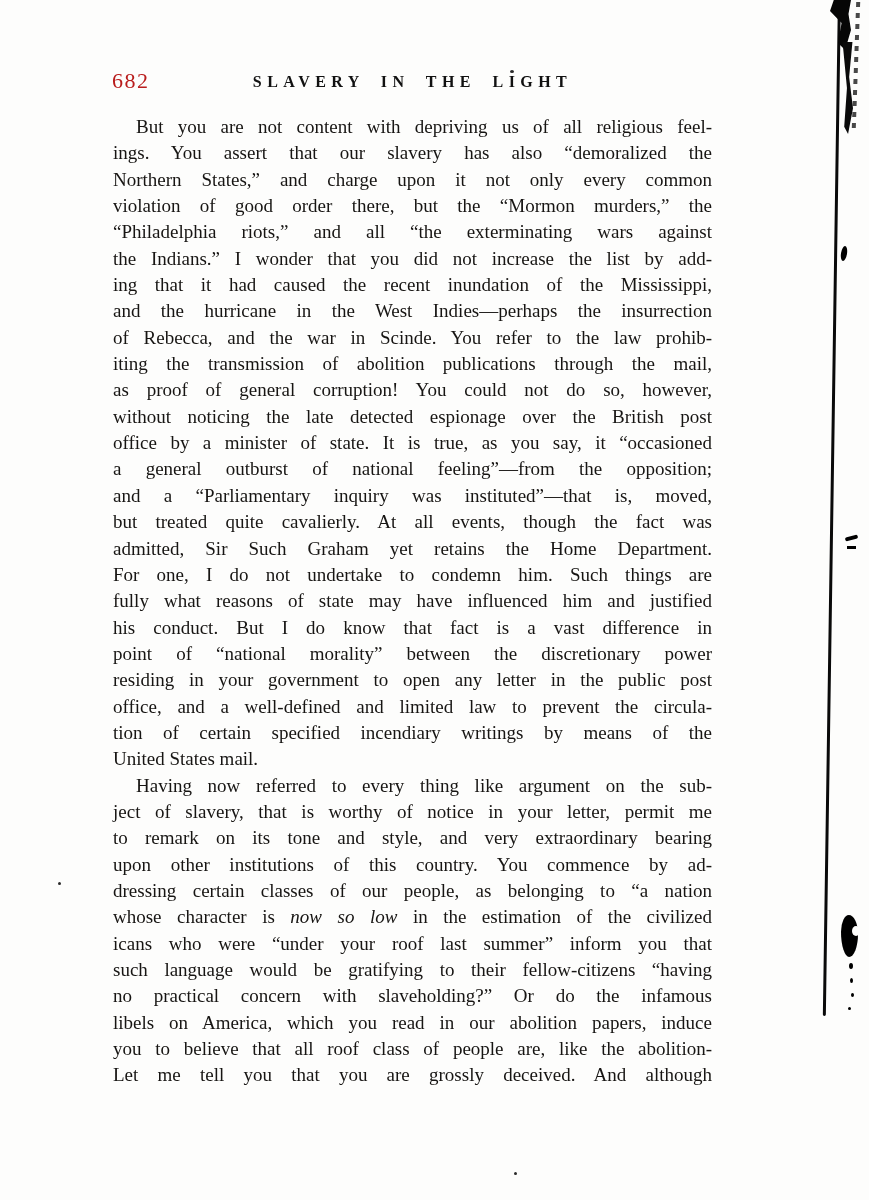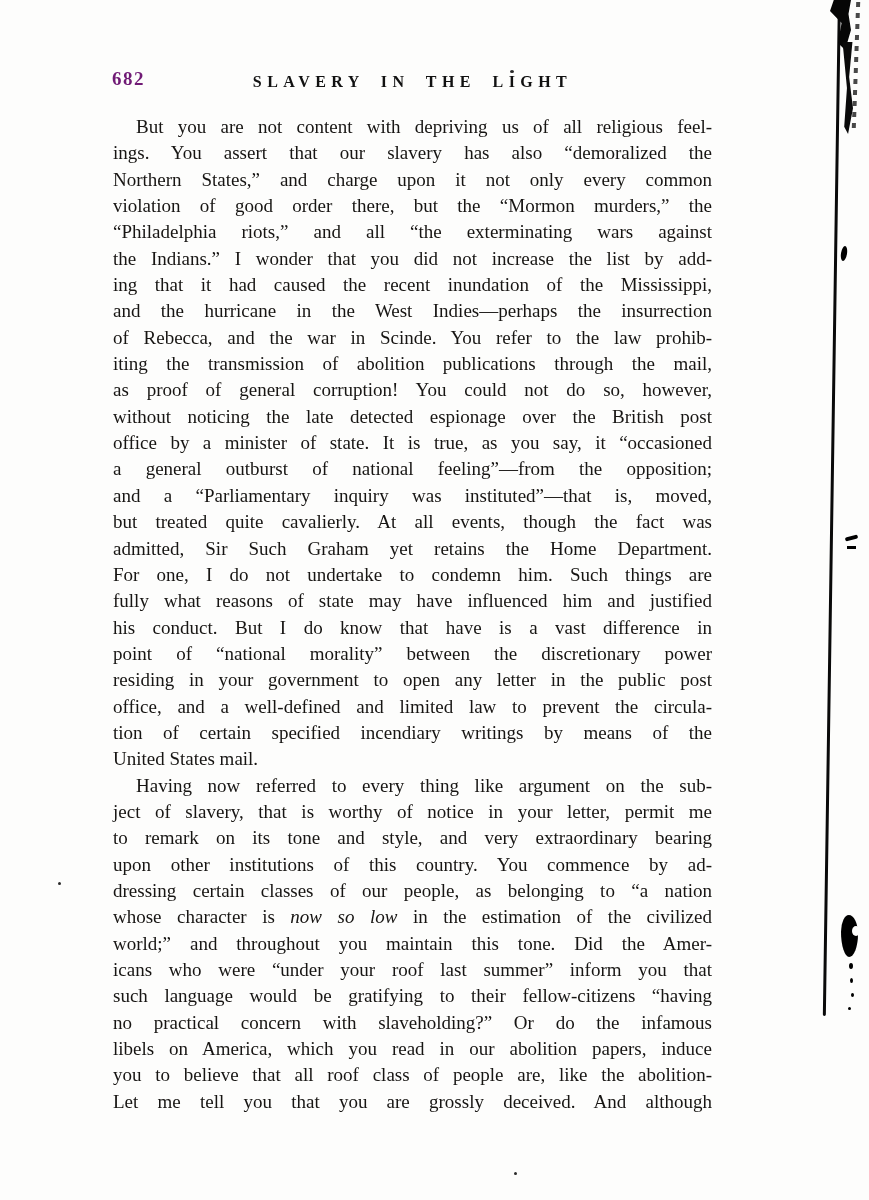--- a/index.html
+++ b/index.html
@@ -13,24 +13,23 @@
     position: relative;
     width: 869px; height: 1200px;
     background: #fdfdfc;
     color: #161616;
     overflow: hidden;
   }
   
   .folio {
     position: absolute;
     left: 112px; top: 68px;
-    font-size: 19px;
+    font-size: 22px;
     letter-spacing: 1.5px;
-    color: #701a75;
-    font-weight: bold;
+    color: #b91c1c;
   }
   .running-title {
     position: absolute;
     left: 113px; top: 73px;
     width: 599px;
     text-align: center;
     font-size: 16px;
     font-weight: bold;
     letter-spacing: 0.34em;
     word-spacing: 0.45em;
@@ -133,33 +132,32 @@
       <div class="line">iting the transmission of abolition publications through the mail,</div>
       <div class="line">as proof of general corruption!  You could not do so, however,</div>
       <div class="line">without noticing the late detected espionage over the British post</div>
       <div class="line">office by a minister of state.  It is true, as you say, it “occasioned</div>
       <div class="line">a general outburst of national feeling”—from the opposition;</div>
       <div class="line">and a “Parliamentary inquiry was instituted”—that is, moved,</div>
       <div class="line">but treated quite cavalierly.  At all events, though the fact was</div>
       <div class="line">admitted, Sir Such Graham yet retains the Home Department.</div>
       <div class="line">For one, I do not undertake to condemn him.  Such things are</div>
       <div class="line">fully what reasons of state may have influenced him and justified</div>
-      <div class="line">his conduct.  But I do know that have is a vast difference in</div>
+      <div class="line">his conduct.  But I do know that fact is a vast difference in</div>
       <div class="line">point of “national morality” between the discretionary power</div>
       <div class="line">residing in your government to open any letter in the public post</div>
       <div class="line">office, and a well-defined and limited law to prevent the circula-</div>
       <div class="line">tion of certain specified incendiary writings by means of the</div>
       <div class="line short-last">United States mail.</div>
       <div class="line indent">Having now referred to every thing like argument on the sub-</div>
       <div class="line">ject of slavery, that is worthy of notice in your letter, permit me</div>
       <div class="line">to remark on its tone and style, and very extraordinary bearing</div>
       <div class="line">upon other institutions of this country.  You commence by ad-</div>
       <div class="line">dressing certain classes of our people, as belonging to “a nation</div>
       <div class="line">whose character is <i>now so low</i> in the estimation of the civilized</div>
-      <div class="line">world;” and throughout you maintain this tone.  Did the Amer-</div>
       <div class="line">icans who were “under your roof last summer” inform you that</div>
       <div class="line">such language would be gratifying to their fellow-citizens “having</div>
       <div class="line">no practical concern with slaveholding?”  Or do the infamous</div>
       <div class="line">libels on America, which you read in our abolition papers, induce</div>
       <div class="line">you to believe that all roof class of people are, like the abolition-</div>
       <div class="line">Let me tell you that you are grossly deceived.  And although</div>
     </main>
 
   <div class="binding">
     <div class="b-line"></div>

